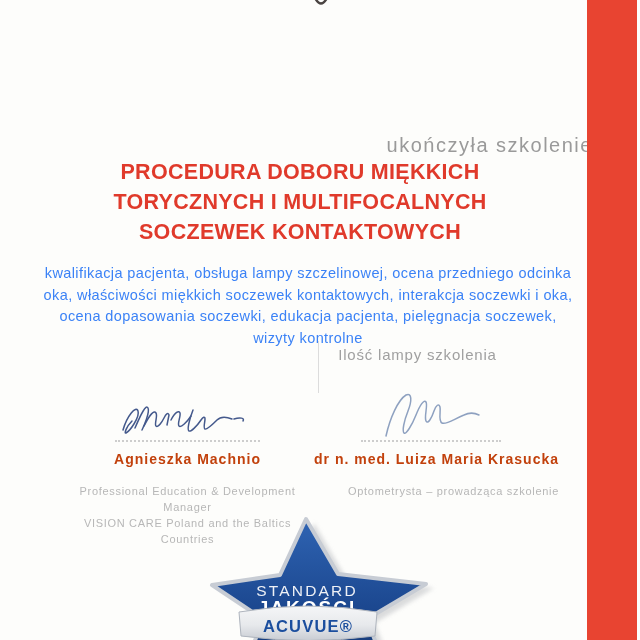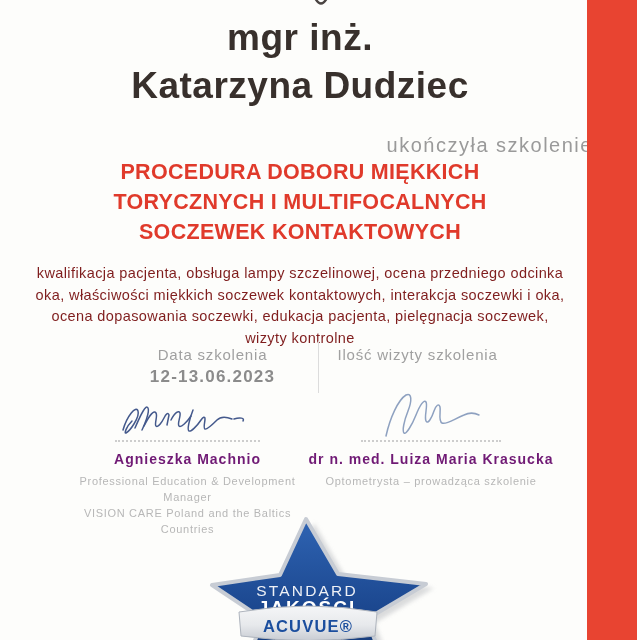--- a/index.html
+++ b/index.html
@@ -14,76 +14,68 @@
   .top-mark{position:absolute;left:313px;top:-2px;}
   
   .content{position:absolute;left:0;top:0;width:600px;height:640px;}
   .name-block{position:absolute;top:14px;left:0;width:100%;text-align:center;
     color:#38302c;font-weight:700;font-size:37px;line-height:48px;letter-spacing:0.5px;}
   .subtitle{position:absolute;top:134px;left:0;width:100%;text-align:right;
     color:#9a9a9a;font-size:20px;letter-spacing:1.5px;}
   .course-title{position:absolute;top:157px;left:0;width:100%;text-align:center;
     color:#e03a2b;font-weight:700;font-size:21.5px;line-height:30px;letter-spacing:0.3px;
     white-space:pre-line;}
-  .course-scope{position:absolute;top:263px;left:0;width:100%;text-align:center;
-    color:#7f1d1d;font-size:14.5px;line-height:21.5px;letter-spacing:0.4px;
+  .course-scope{position:absolute;top:263px;left:8px;width:100%;text-align:center;
+    color:#3b82f6;font-size:14.5px;line-height:21.5px;letter-spacing:0.4px;
     white-space:pre-line;}
   .details-row{position:absolute;top:346px;left:0;width:100%;height:50px;}
   .col-date{position:absolute;left:85px;width:255px;text-align:center;}
   .col-hours{position:absolute;left:290px;width:255px;text-align:center;}
   .detail-label{color:#a0a0a0;font-size:15px;letter-spacing:0.8px;}
   .detail-value{margin-top:4px;color:#8b8b8b;font-weight:700;font-size:17px;letter-spacing:1.2px;}
   .v-divider{position:absolute;left:318px;top:-5px;width:1px;height:52px;background:#dcdcdc;}
   .sign-row{position:absolute;top:388px;left:0;width:100%;}
   .sig-col-left{position:absolute;left:60px;width:255px;text-align:center;}
-  .sig-col-right{position:absolute;left:303px;width:256px;text-align:center;}
+  .sig-col-right{position:absolute;left:303px;width:256px;text-align:right;}
   .sig-svg{display:block;margin:0 auto;}
   .dotted-line{height:0;border-top:2px dotted #cdcdcd;margin:2px auto 0 auto;}
   .dl-left{width:145px;}
   .dl-right{width:140px;}
-  .sig-name{margin-top:9px;color:#701a75;font-weight:700;font-size:14px;letter-spacing:1px;}
-  .sig-role{margin-top:6px;color:#b7b7b7;font-size:11px;line-height:16px;letter-spacing:0.7px;
+  .sig-name{margin-top:9px;color:#c2410c;font-weight:700;font-size:14px;letter-spacing:1px;}
+  .sig-role{margin-top:16px;color:#b7b7b7;font-size:11px;line-height:16px;letter-spacing:0.7px;
     white-space:pre-line;}
   .badge{position:absolute;left:195px;top:514px;}
 </style>
 </head>
 <body>
 
 <div class="page">
 
   <svg class="top-mark" width="16" height="9" viewBox="0 0 16 9">
     <path d="M2,0 Q8,11 14,0" fill="none" stroke="#4a4442" stroke-width="2.4" stroke-linecap="round"></path>
   </svg>
 
   <div class="content">
 
-    <div class="name-block">
-      <div>mgr inż.</div>
-      <div>Katarzyna Dudziec</div>
-    </div>
 
     <div class="subtitle">ukończyła szkolenie:</div>
 
     <div class="course-title">PROCEDURA DOBORU MIĘKKICH
 TORYCZNYCH I MULTIFOCALNYCH
 SOCZEWEK KONTAKTOWYCH</div>
 
     <div class="course-scope">kwalifikacja pacjenta, obsługa lampy szczelinowej, ocena przedniego odcinka
 oka, właściwości miękkich soczewek kontaktowych, interakcja soczewki i oka,
 ocena dopasowania soczewki, edukacja pacjenta, pielęgnacja soczewek,
 wizyty kontrolne</div>
 
     <div class="details-row">
-      <div class="col-date">
-        <div class="detail-label">Data szkolenia</div>
-        <div class="detail-value">12-13.06.2023</div>
-      </div>
       <div class="v-divider"></div>
       <div class="col-hours">
-        <div class="detail-label">Ilość wizyty szkolenia</div>
+        <div class="detail-label">Ilość lampy szkolenia</div>
       </div>
     </div>
 
     <div class="sign-row">
 
       <div class="sig-col-left">
         <svg class="sig-svg" width="150" height="50" viewBox="0 0 150 50">
           <g fill="none" stroke="#44598c" stroke-width="1.5" stroke-linecap="round">
             <path d="M10,42 C14,28 23,17 25,23 C27,29 17,43 13,45 C11,46 13,39 19,33"></path>
             <path d="M22,40 C28,26 33,16 35,20 C37,24 31,38 29,42"></path>

